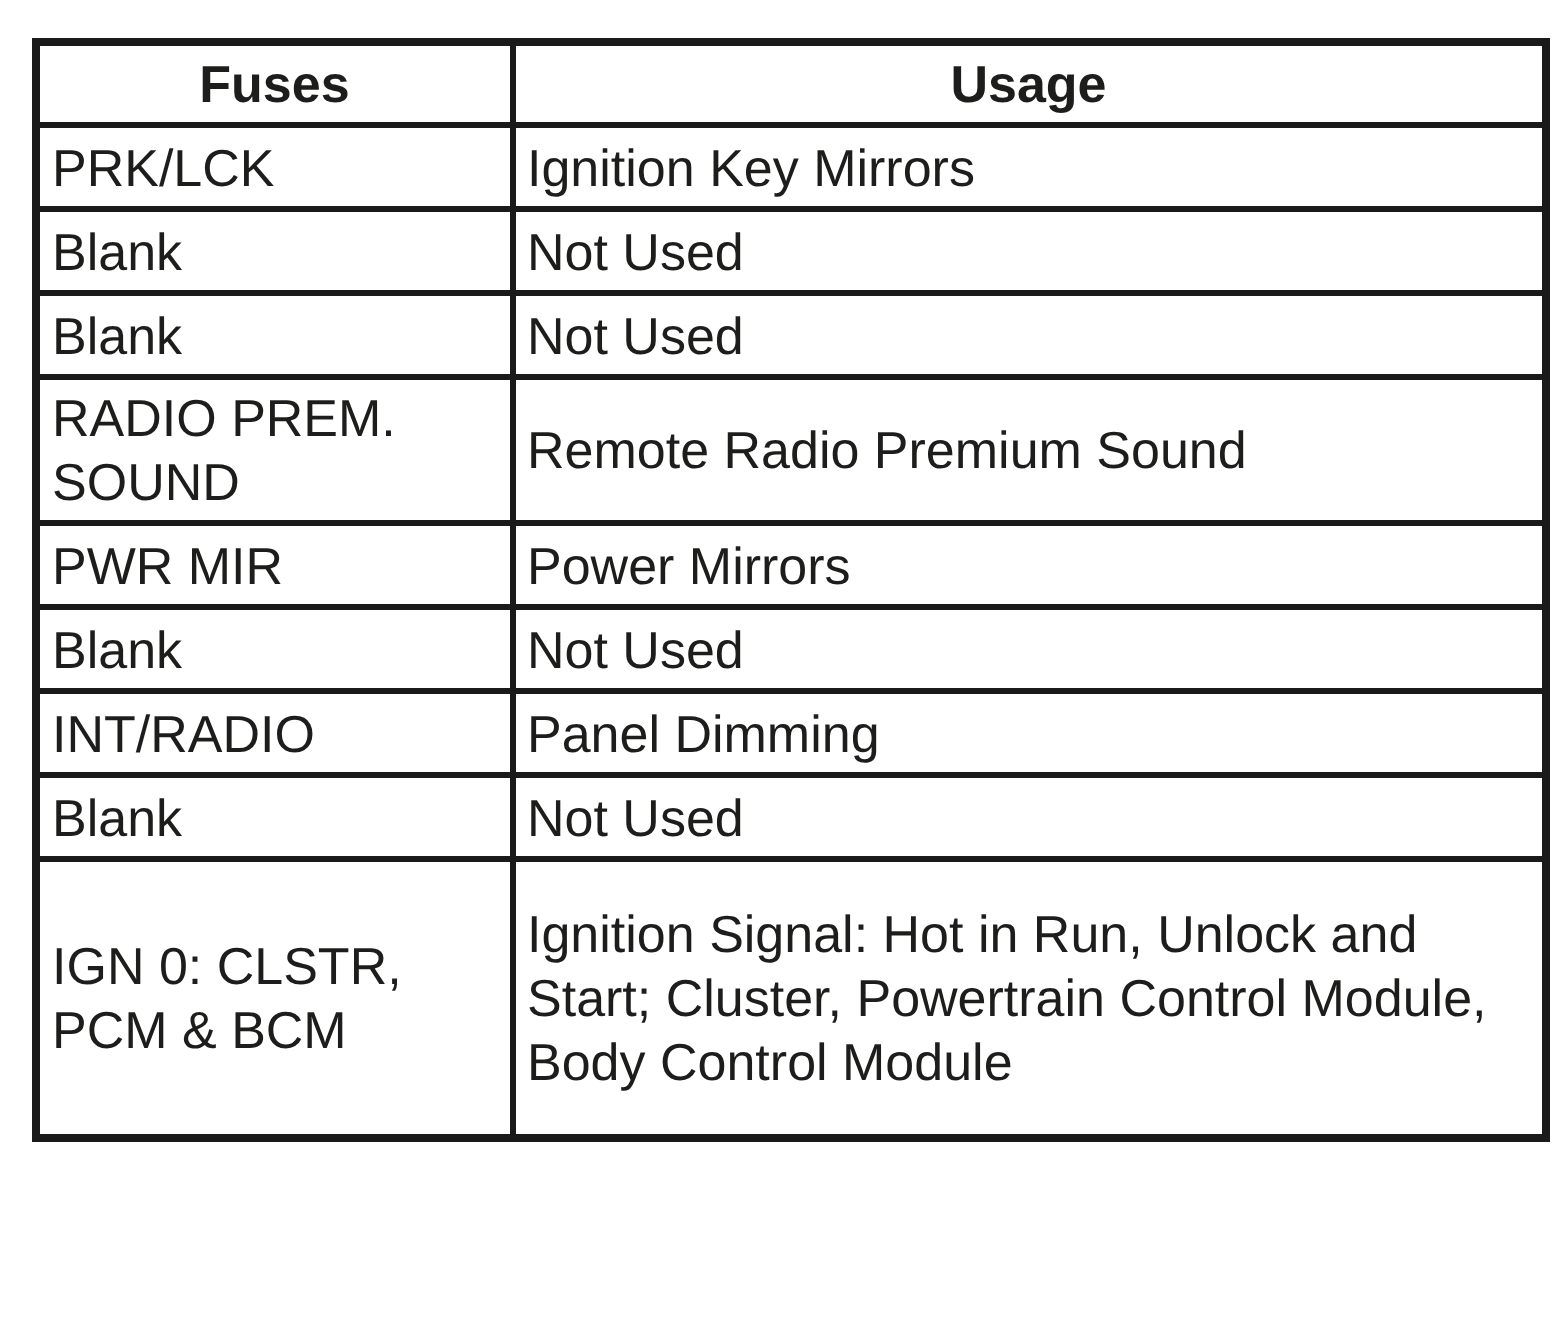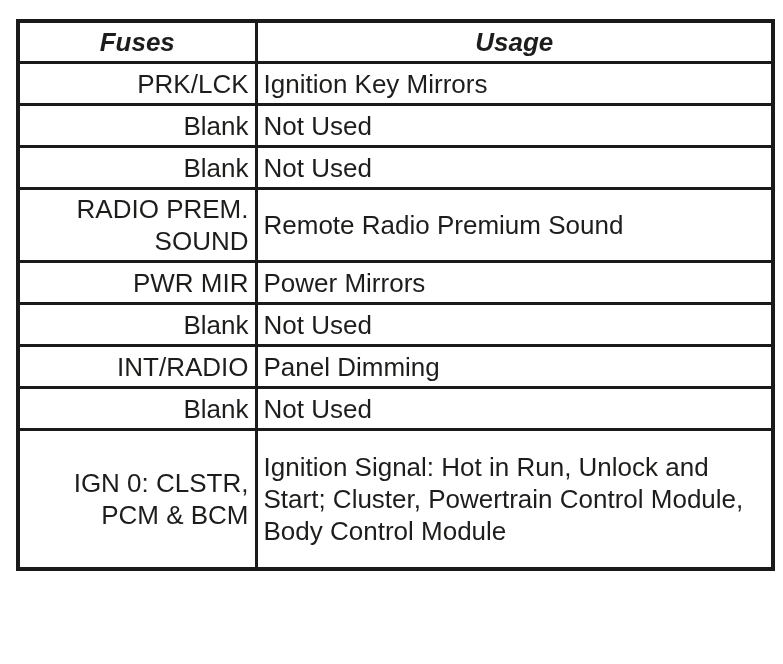--- a/index.html
+++ b/index.html
@@ -38,26 +38,25 @@
     overflow: hidden;
   }
   
   table.fuse-table {
     border: 4px solid #1a1a1a;
   }
   table.fuse-table th {
     font-weight: bold;
     text-align: center;
     height: 32px;
-    font-style: italic;
   }
   col.c-fuse  { width: 238px; }
   col.c-usage { width: 517px; }
   td.fuse-cell {
-    text-align: right;
+    text-align: left;
     white-space: pre-line;   
   }
   td.usage-cell {
     text-align: left;
     padding-left: 9px;
     padding-right: 8px;
     border-left-width: 4px;  
   }
   th.usage-head { border-left-width: 4px; }
   tr.row-single td { height: 33px; }

